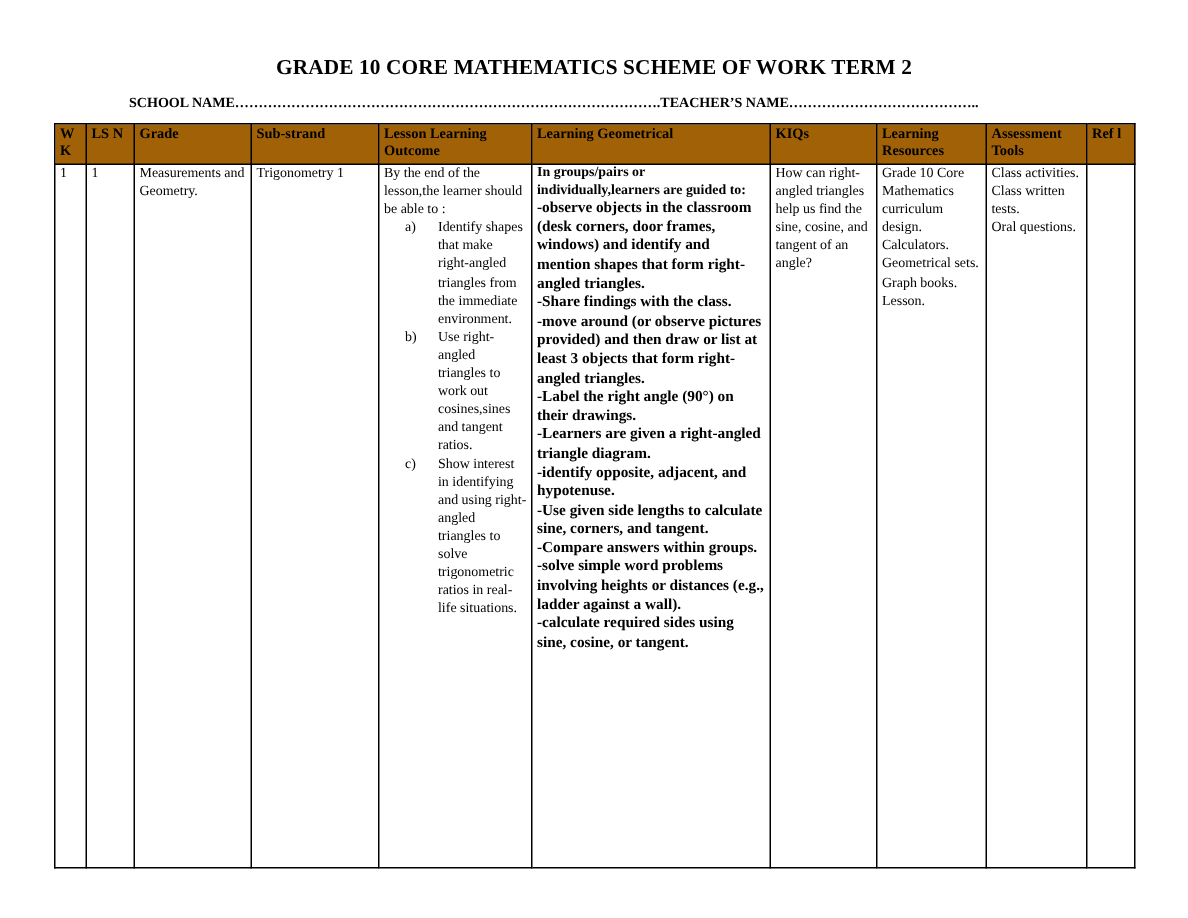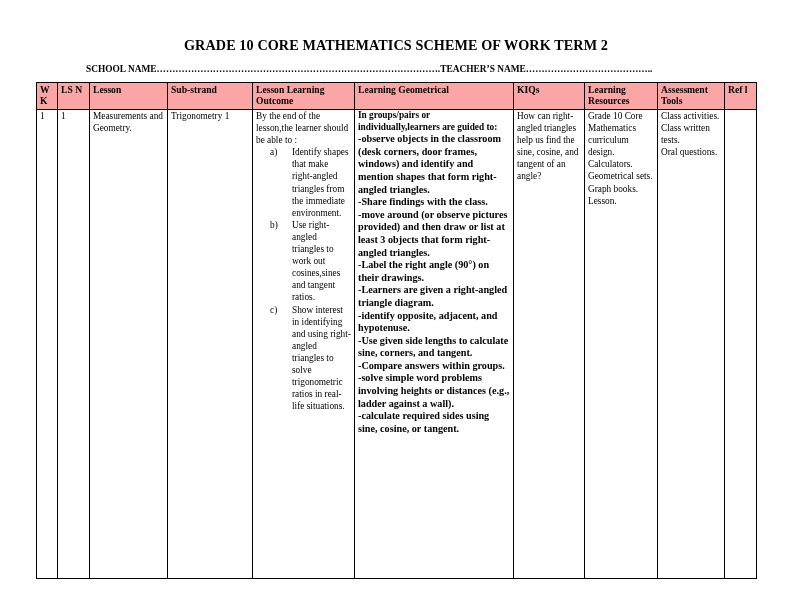--- a/index.html
+++ b/index.html
@@ -45,21 +45,21 @@
       font-size: 9.3px;
       line-height: 12.1px;
     }
     table.scheme th, table.scheme td {
       border: 1px solid #000;
       vertical-align: top;
       text-align: left;
       padding: 0 3px;
     }
     table.scheme th {
-      background: #fca5a5;
+      background: #a16207;
       font-weight: bold;
       font-size: 9.6px;
       line-height: 11px;
       height: 25px;
       padding-top: 1px;
     }
     table.scheme td {
       height: 468px;
       padding-top: 0px;
     }
@@ -95,21 +95,21 @@
     <col style="width:159px">
     <col style="width:71px">
     <col style="width:73px">
     <col style="width:67px">
     <col style="width:32px">
   </colgroup>
   <thead>
     <tr>
       <th>W K</th>
       <th>LS N</th>
-      <th>Lesson</th>
+      <th>Grade</th>
       <th>Sub-strand</th>
       <th>Lesson Learning Outcome</th>
       <th>Learning Geometrical</th>
       <th>KIQs</th>
       <th>Learning Resources</th>
       <th>Assessment Tools</th>
       <th>Ref l</th>
     </tr>
   </thead>
   <tbody>

